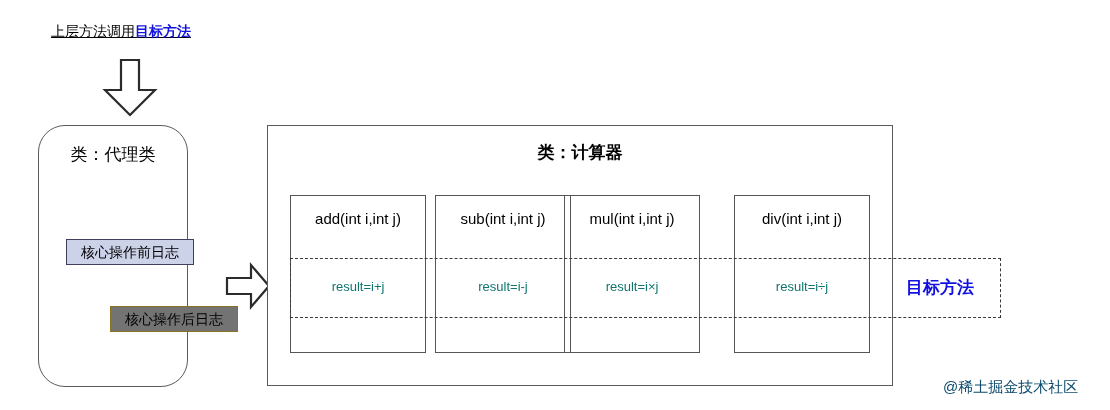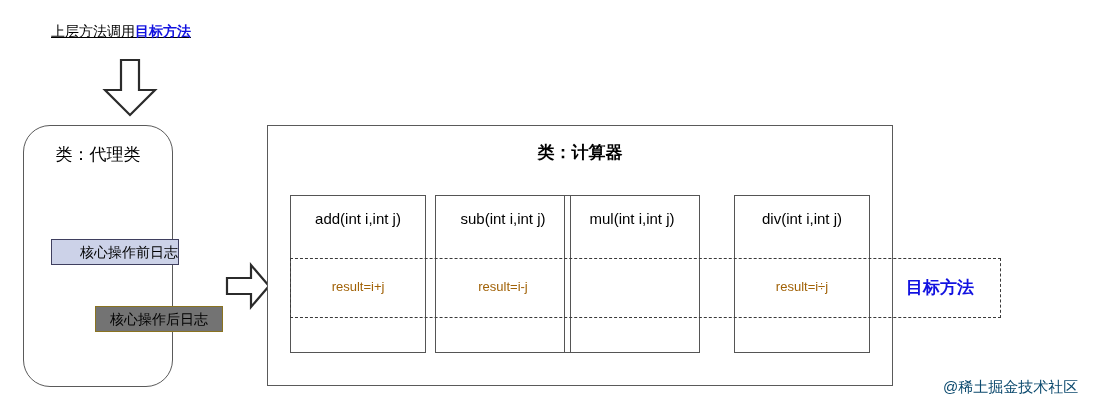--- a/index.html
+++ b/index.html
@@ -49,21 +49,21 @@
   }
 
   
   .class-box {
     position: absolute;
     border: 1.6px solid #5a5a5a;
     background: #ffffff;
     box-sizing: border-box;
   }
   #proxy-class-box {
-    left: 23px;
+    left: 38px;
     top: 125px;
     width: 150px;
     height: 262px;
     border-radius: 27px;
   }
   #calculator-class-box {
     left: 267px;
     top: 125px;
     width: 626px;
     height: 261px;
@@ -91,21 +91,20 @@
     line-height: 24px;
     height: 26px;
     white-space: nowrap;
   }
   #log-before-chip {
     left: 27px;
     top: 113px;
     width: 128px;
     background: #ccd2e8;
     border: 1.3px solid #3f3f5f;
-    text-align: right;
   }
   #log-after-chip {
     left: 27px;
     top: 180px;
     width: 128px;
     background: #737373;
     border: 1.3px solid #8a7320;
     margin-left: 44px;
   }
 
@@ -129,21 +128,21 @@
     color: #000000;
     white-space: nowrap;
   }
   .method-body {
     position: absolute;
     left: 0;
     right: 0;
     top: 83px;
     text-align: center;
     font-size: 13px;
-    color: #a16207;
+    color: #0f766e;
     white-space: nowrap;
   }
 
   
   #target-dashed-region {
     position: absolute;
     left: 290px;
     top: 258px;
     width: 711px;
     height: 60px;
@@ -207,20 +206,21 @@
     <div class="method-body">result=i+j</div>
   </div>
 
   <div class="method-box" style="left:435px;">
     <div class="method-signature">sub(int i,int j)</div>
     <div class="method-body">result=i-j</div>
   </div>
 
   <div class="method-box" style="left:564px;">
     <div class="method-signature">mul(int i,int j)</div>
+    <div class="method-body">result=i×j</div>
   </div>
 
   <div class="method-box" style="left:734px;">
     <div class="method-signature">div(int i,int j)</div>
     <div class="method-body">result=i÷j</div>
   </div>
 
   <div id="target-dashed-region"></div>
   <div id="target-method-label">目标方法</div>
 

